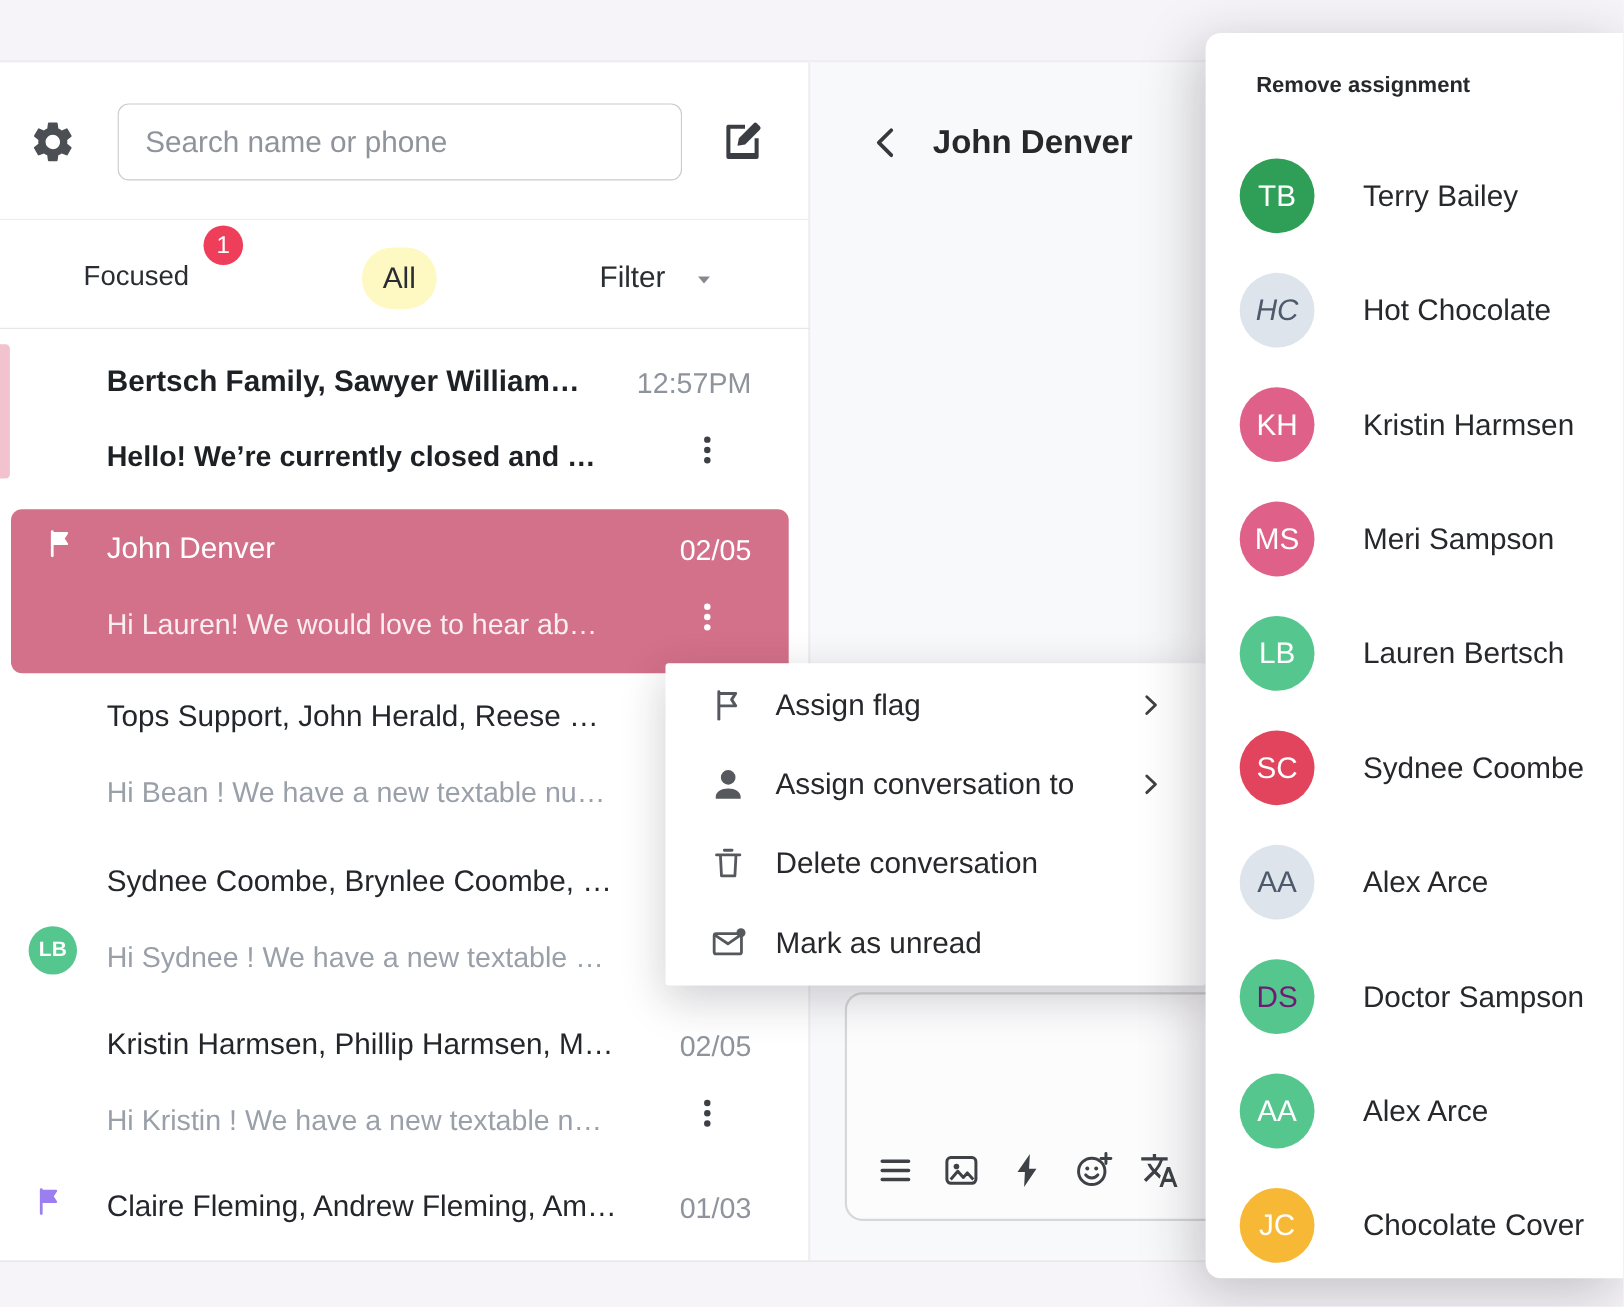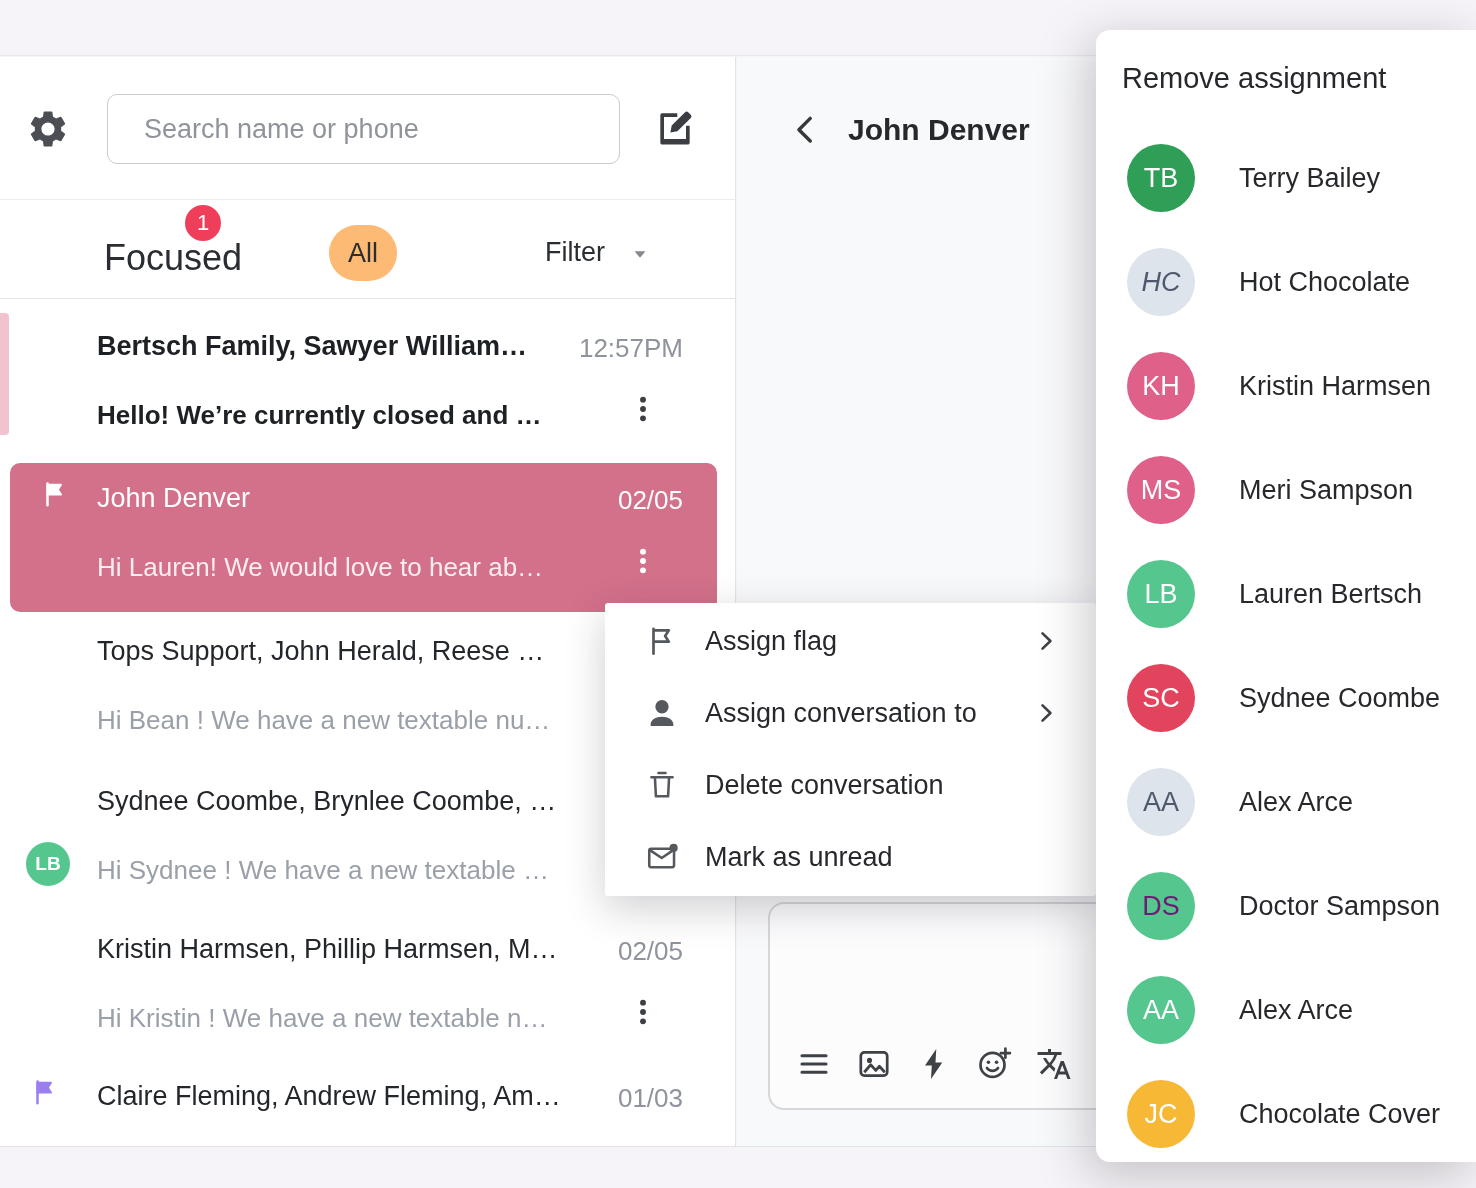--- a/index.html
+++ b/index.html
@@ -8,29 +8,29 @@
   .screen { position:relative; width:1476px; height:1188px; overflow:hidden; background:#f6f4f8; }
 
   .top-strip { position:absolute; left:0; top:0; width:1476px; height:56px; background:#f6f4f8; border-bottom:1px solid #e9e7ec; }
   .bottom-strip { position:absolute; left:0; top:1146px; width:1476px; height:42px; background:#f6f4f8; border-top:1px solid #e3e3e6; }
 
   
   .sidebar { position:absolute; left:0; top:57px; width:736px; height:1089px; background:#ffffff; border-right:1px solid #e3e3e6; }
   .icon-btn { display:inline-block; }
   .icon-btn svg, .svgbox svg { width:100%; height:100%; display:block; }
   .gear { position:absolute; left:26px; top:50px; width:44px; height:44px; color:#4b4e53; }
-  .search-input { position:absolute; left:107px; top:37px; width:513px; height:70px; border:1.5px solid #c8cbd0; border-radius:10px; background:#fff; font-family:inherit; font-size:27px; color:#33363b; padding:0 36px; outline:none; }
+  .search-input { position:absolute; left:107px; top:37px; width:513px; height:70px; border:1.5px solid #c8cbd0; border-radius:10px; background:#fff; font-family:inherit; font-size:27px; color:#33363b; padding:0 24px; outline:none; }
   .search-input::placeholder { color:#8f949c; }
   .compose { position:absolute; left:653px; top:49px; width:44px; height:44px; color:#3a3d42; }
 
   .tabs-line-top { position:absolute; left:0; top:142px; width:736px; height:1px; background:#ececef; }
   .tabs-line-bottom { position:absolute; left:0; top:241px; width:736px; height:1px; background:#e4e4e7; }
-  .tab-focused { position:absolute; left:76px; top:180px; font-size:36px; color:#2a2d31; cursor:default;margin-left:28px; }
+  .tab-focused { position:absolute; left:76px; top:180px; font-size:25px; color:#2a2d31; cursor:default; }
   .badge { position:absolute; left:185px; top:148px; width:36px; height:36px; border-radius:50%; color:#fff; font-size:22px; line-height:36px; text-align:center; }
-  .tab-all { position:absolute; left:329px; top:168px; width:68px; height:56px; border-radius:28px; background:#fdba74; font-size:27px; color:#2a2d31; display:flex; align-items:center; justify-content:center; }
+  .tab-all { position:absolute; left:329px; top:168px; width:68px; height:56px; border-radius:28px; background:#fef9c3; font-size:27px; color:#2a2d31; display:flex; align-items:center; justify-content:center; }
   .tab-filter { position:absolute; left:545px; top:180px; font-size:27px; color:#2a2d31; }
   .filter-chevron { position:absolute; left:627px; top:184px; width:26px; height:26px; color:#85898f; }
 
   .conv-row { position:absolute; left:0; width:736px; }
   .conv-title { position:absolute; left:97px; top:20px; width:470px; font-size:27px; color:#23262b; white-space:nowrap; overflow:hidden; text-overflow:ellipsis; }
   .conv-time { position:absolute; right:53px; top:22px; font-size:26px; color:#8e939c; }
   .conv-preview { position:absolute; left:97px; top:89px; width:500px; font-size:26px; color:#9aa0a9; white-space:nowrap; overflow:hidden; text-overflow:ellipsis; }
   .conv-dots { position:absolute; left:627px; top:82px; width:32px; height:32px; color:#3c3f44; }
   .conv-row.unread .conv-title, .conv-row.unread .conv-preview { font-weight:700; color:#1d2024; }
   .accent-bar { position:absolute; left:0; top:2px; width:9px; height:122px; border-radius:0 4px 4px 0; }
@@ -52,21 +52,21 @@
 
   
   .context-menu { position:absolute; left:605px; top:603px; width:491px; height:293px; background:#fff; border-radius:3px; box-shadow:0 12px 40px rgba(40,30,45,0.22); z-index:20; padding-top:2px; }
   .menu-item { display:flex; align-items:center; height:72px; padding:0 36px 0 40px; }
   .menu-icon { width:34px; height:34px; color:#55585d; margin-right:26px; flex:none; }
   .menu-label { font-size:27px; color:#26282c; }
   .menu-chevron { margin-left:auto; width:28px; height:28px; color:#3e4146; flex:none; }
 
   
   .assign-menu { position:absolute; left:1096px; top:30px; width:380px; height:1132px; background:#fff; border-radius:14px 0 0 14px; box-shadow:-8px 12px 50px rgba(40,30,45,0.25); z-index:30; overflow:hidden; }
-  .assign-header { height:96px; display:flex; align-items:center; padding:0 26px; font-size:29px; font-weight:400; color:#26282c; }
+  .assign-header { height:96px; display:flex; align-items:center; padding:0 46px; font-size:20px; font-weight:700; color:#26282c; }
   .person { height:104px; display:flex; align-items:center; padding:0 31px; }
   .person-avatar { width:68px; height:68px; border-radius:50%; display:flex; align-items:center; justify-content:center; font-size:27px; margin-right:44px; flex:none; }
   .person-name { font-size:27px; color:#26282c; white-space:nowrap; }
 </style>
 </head>
 <body>
 
 <div class="screen">
 
   <div class="top-strip"></div>

